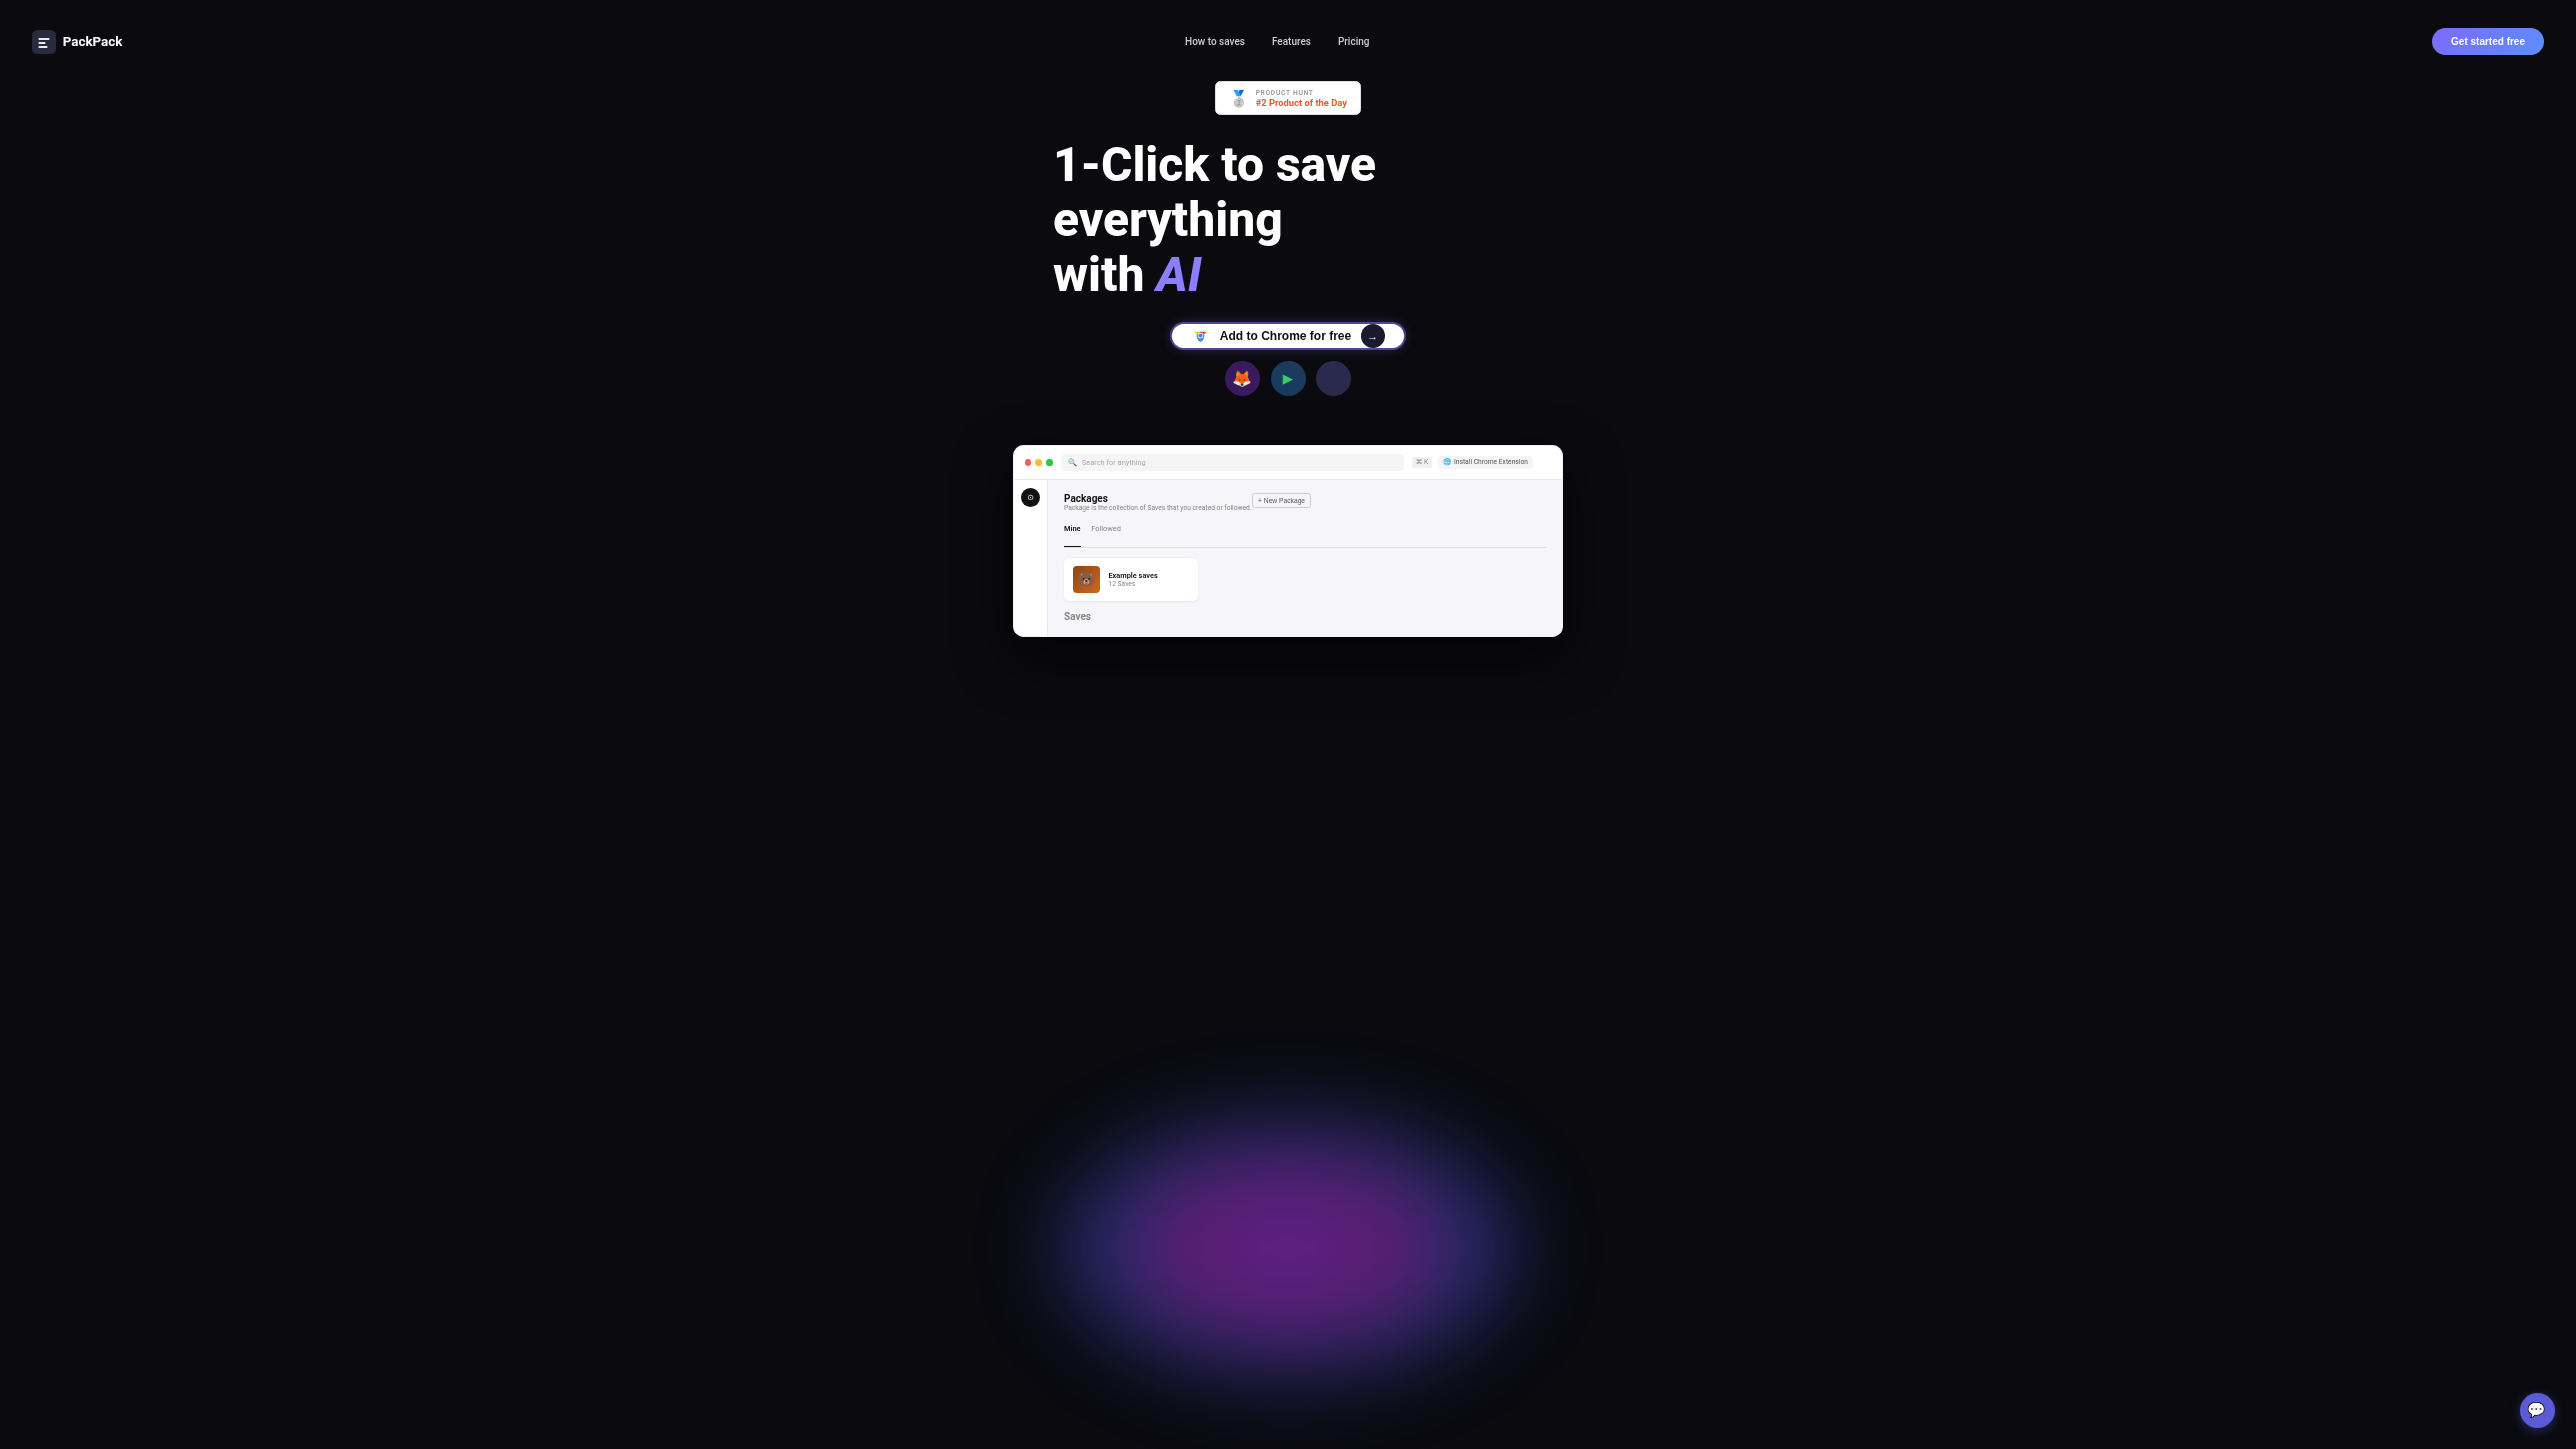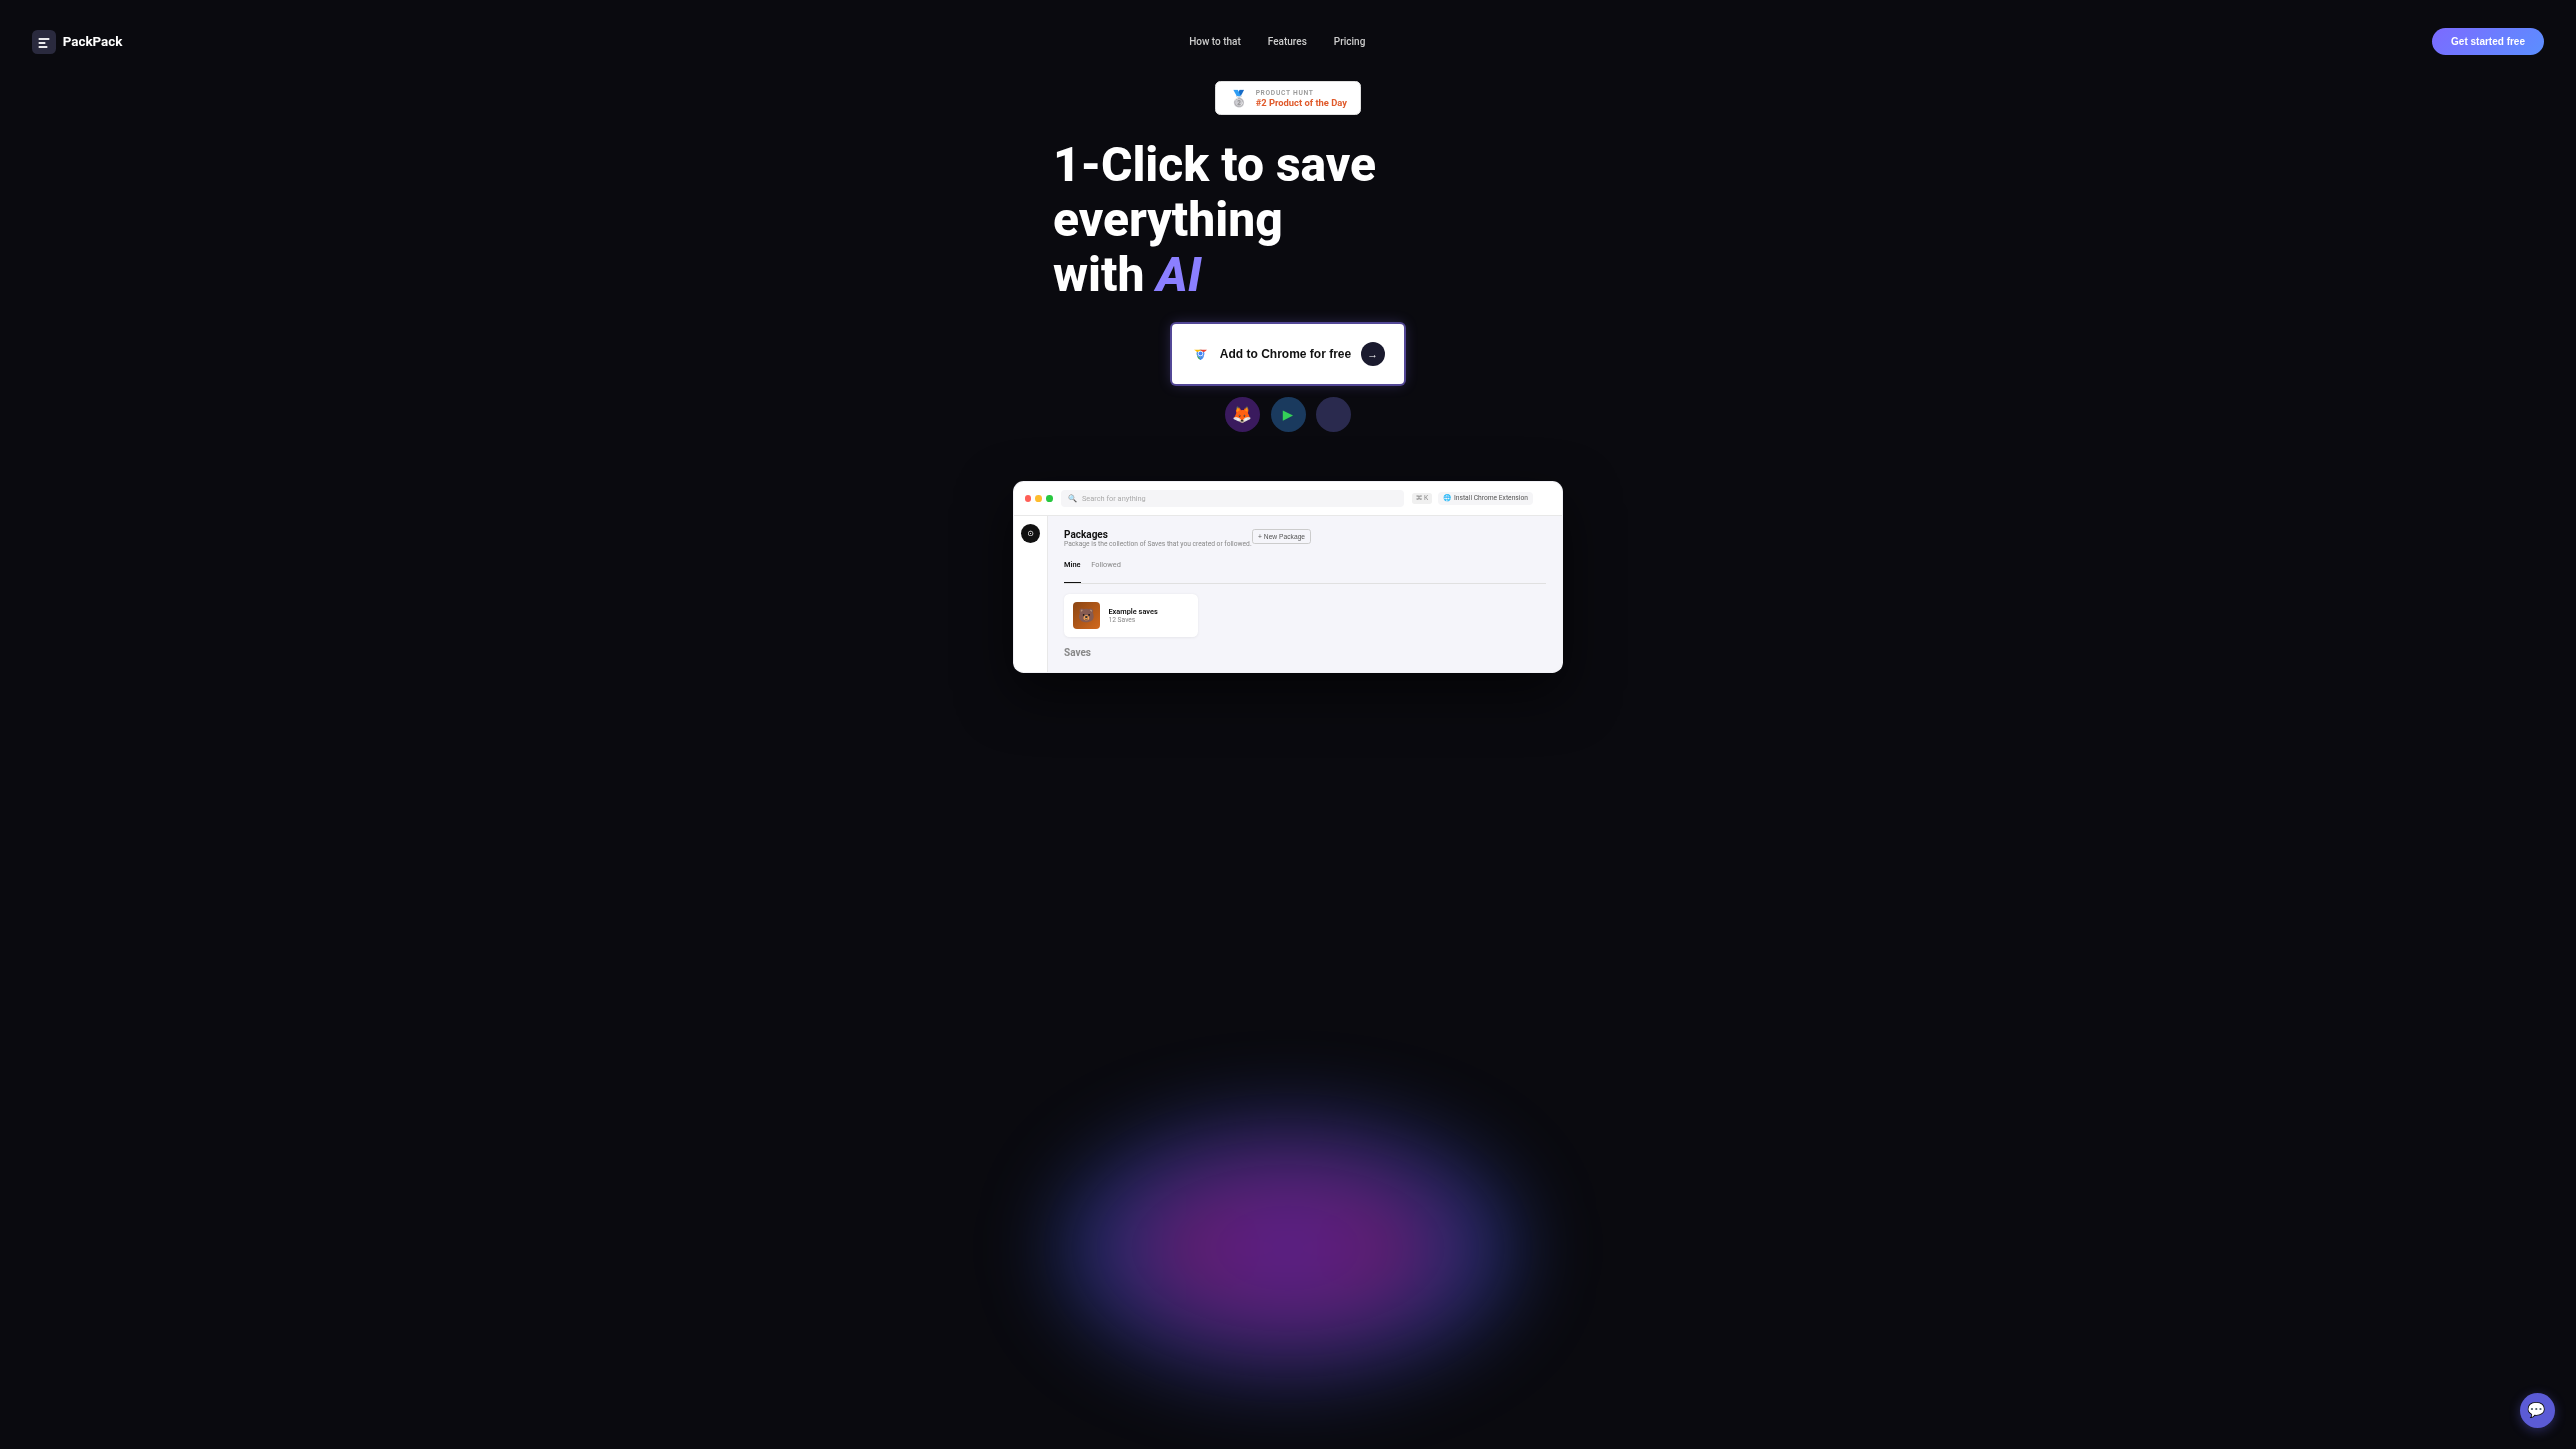--- a/index.html
+++ b/index.html
@@ -172,22 +172,22 @@
       align-items: center;
       gap: 13.4px;
     }
 
     .chrome-cta-btn {
       display: flex;
       align-items: center;
       gap: 9.4px;
       background: #ffffff;
       border: none;
-      border-radius: 4px;
-      padding: 18px 19px;
+      border-radius: 20px;
+      padding: 0 19px;
       font-size: 12px;
       font-weight: 600;
       color: #111111;
       cursor: pointer;
       box-shadow: 0 0 0 2px rgba(140, 120, 255, 0.5), 0 0 13.4px rgba(140, 120, 255, 0.3);
       transition: box-shadow 0.2s;
     }
 
     .arrow-circle {
       width: 24px;
@@ -462,21 +462,21 @@
 <nav class="navbar">
   <div class="logo-wrap">
     <svg class="logo-icon" viewBox="0 0 36 36" fill="none" xmlns="http://www.w3.org/2000/svg">
       <rect width="36" height="36" rx="8" fill="#2a2a3e"></rect>
       <path d="M10 12h16v3H10zM10 18h10v3H10zM10 24h13v3H10z" fill="white" opacity="0.9"></path>
     </svg>
     <span class="logo-text">PackPack</span>
   </div>
 
   <div class="nav-links">
-    <a class="nav-link">How to that</a>
+    <a class="nav-link">How to saves</a>
     <a class="nav-link">Features</a>
     <a class="nav-link">Pricing</a>
   </div>
 
   <button class="get-started-btn">Get started free</button>
 </nav>
 
 <section class="hero">
   <div class="glow-bg"></div>
 

